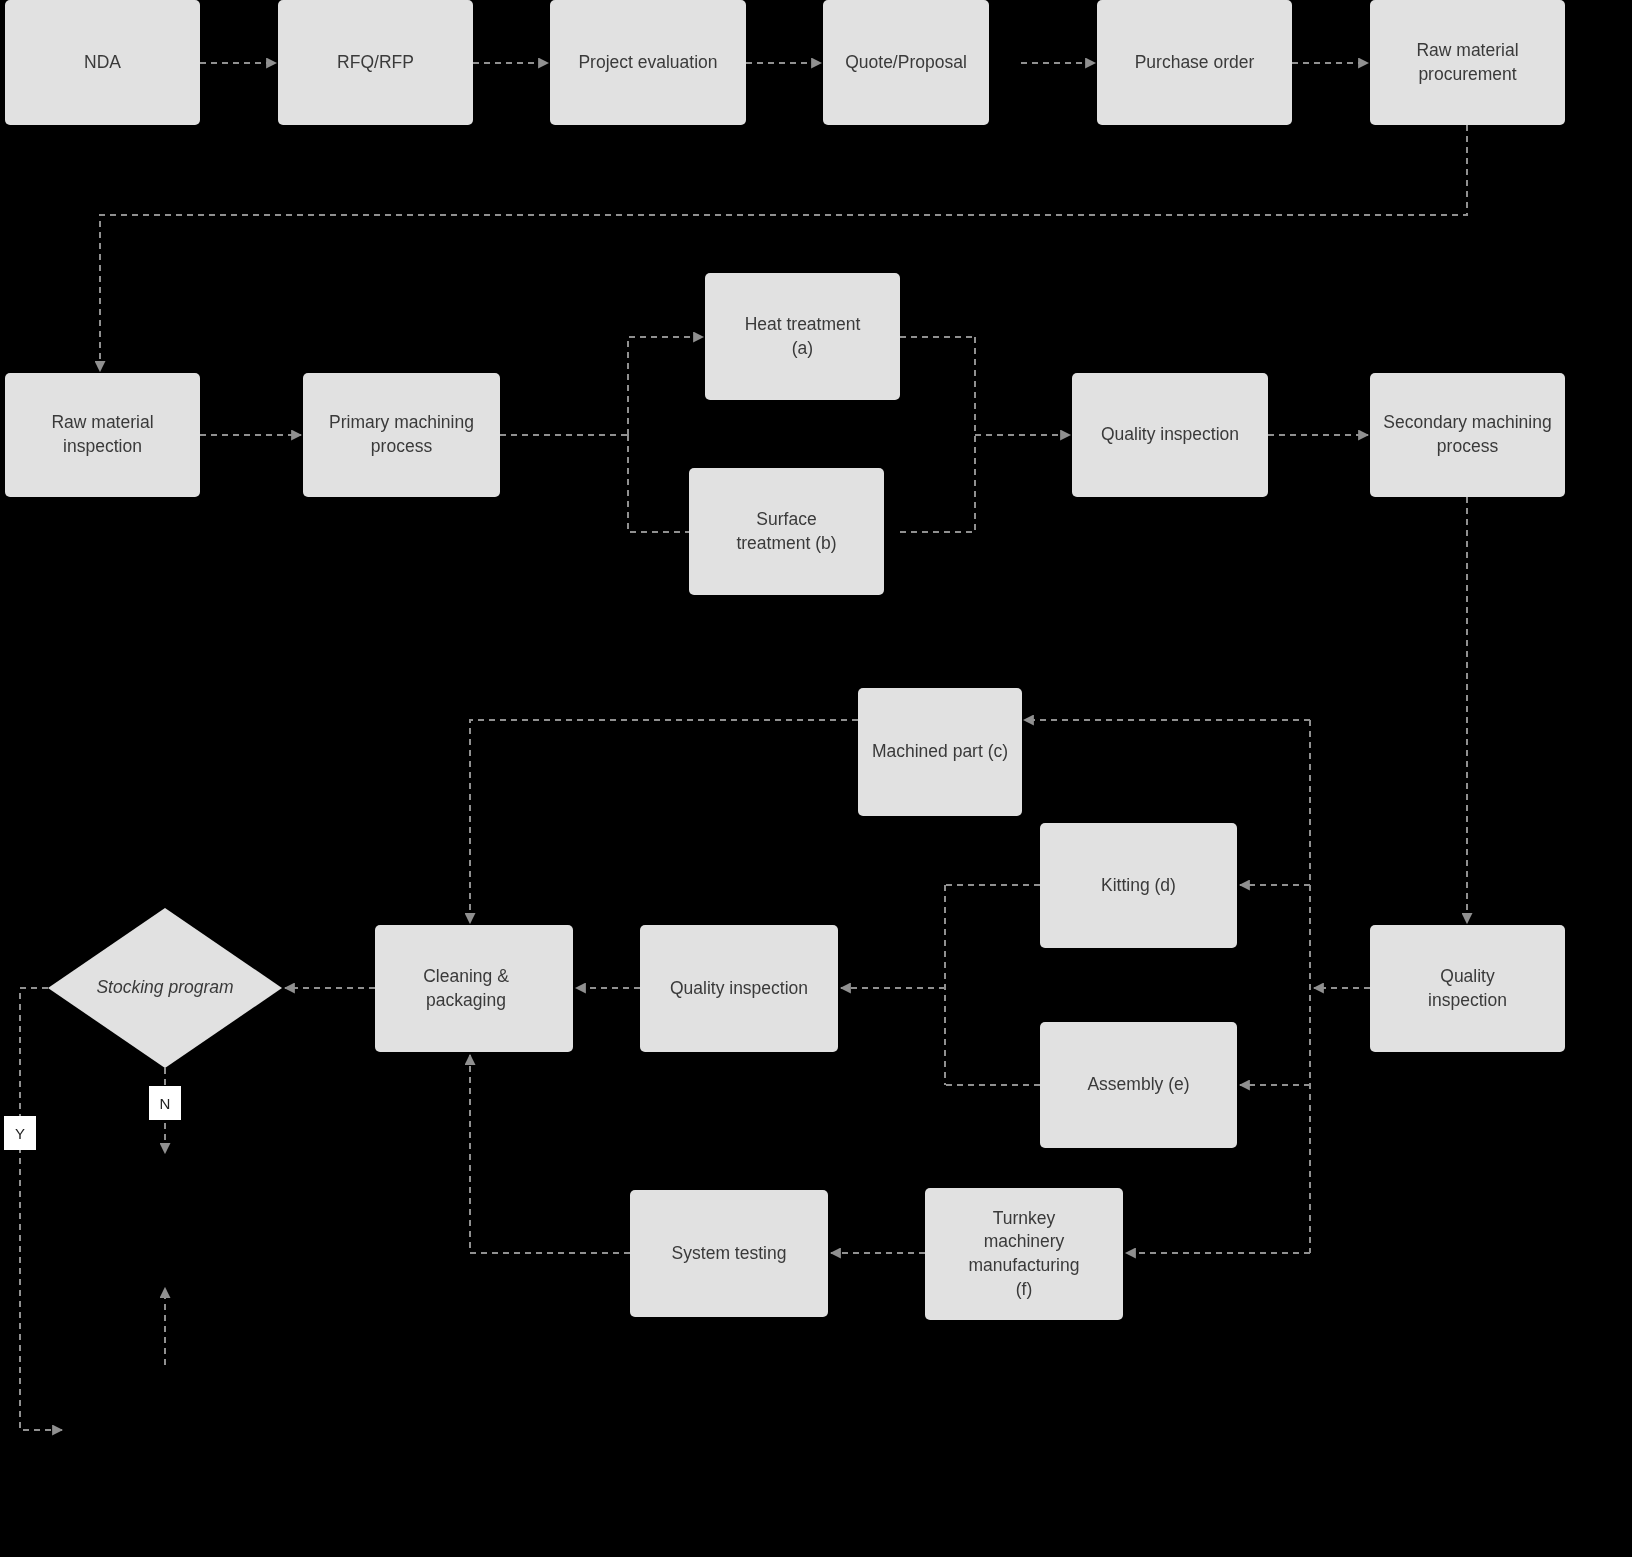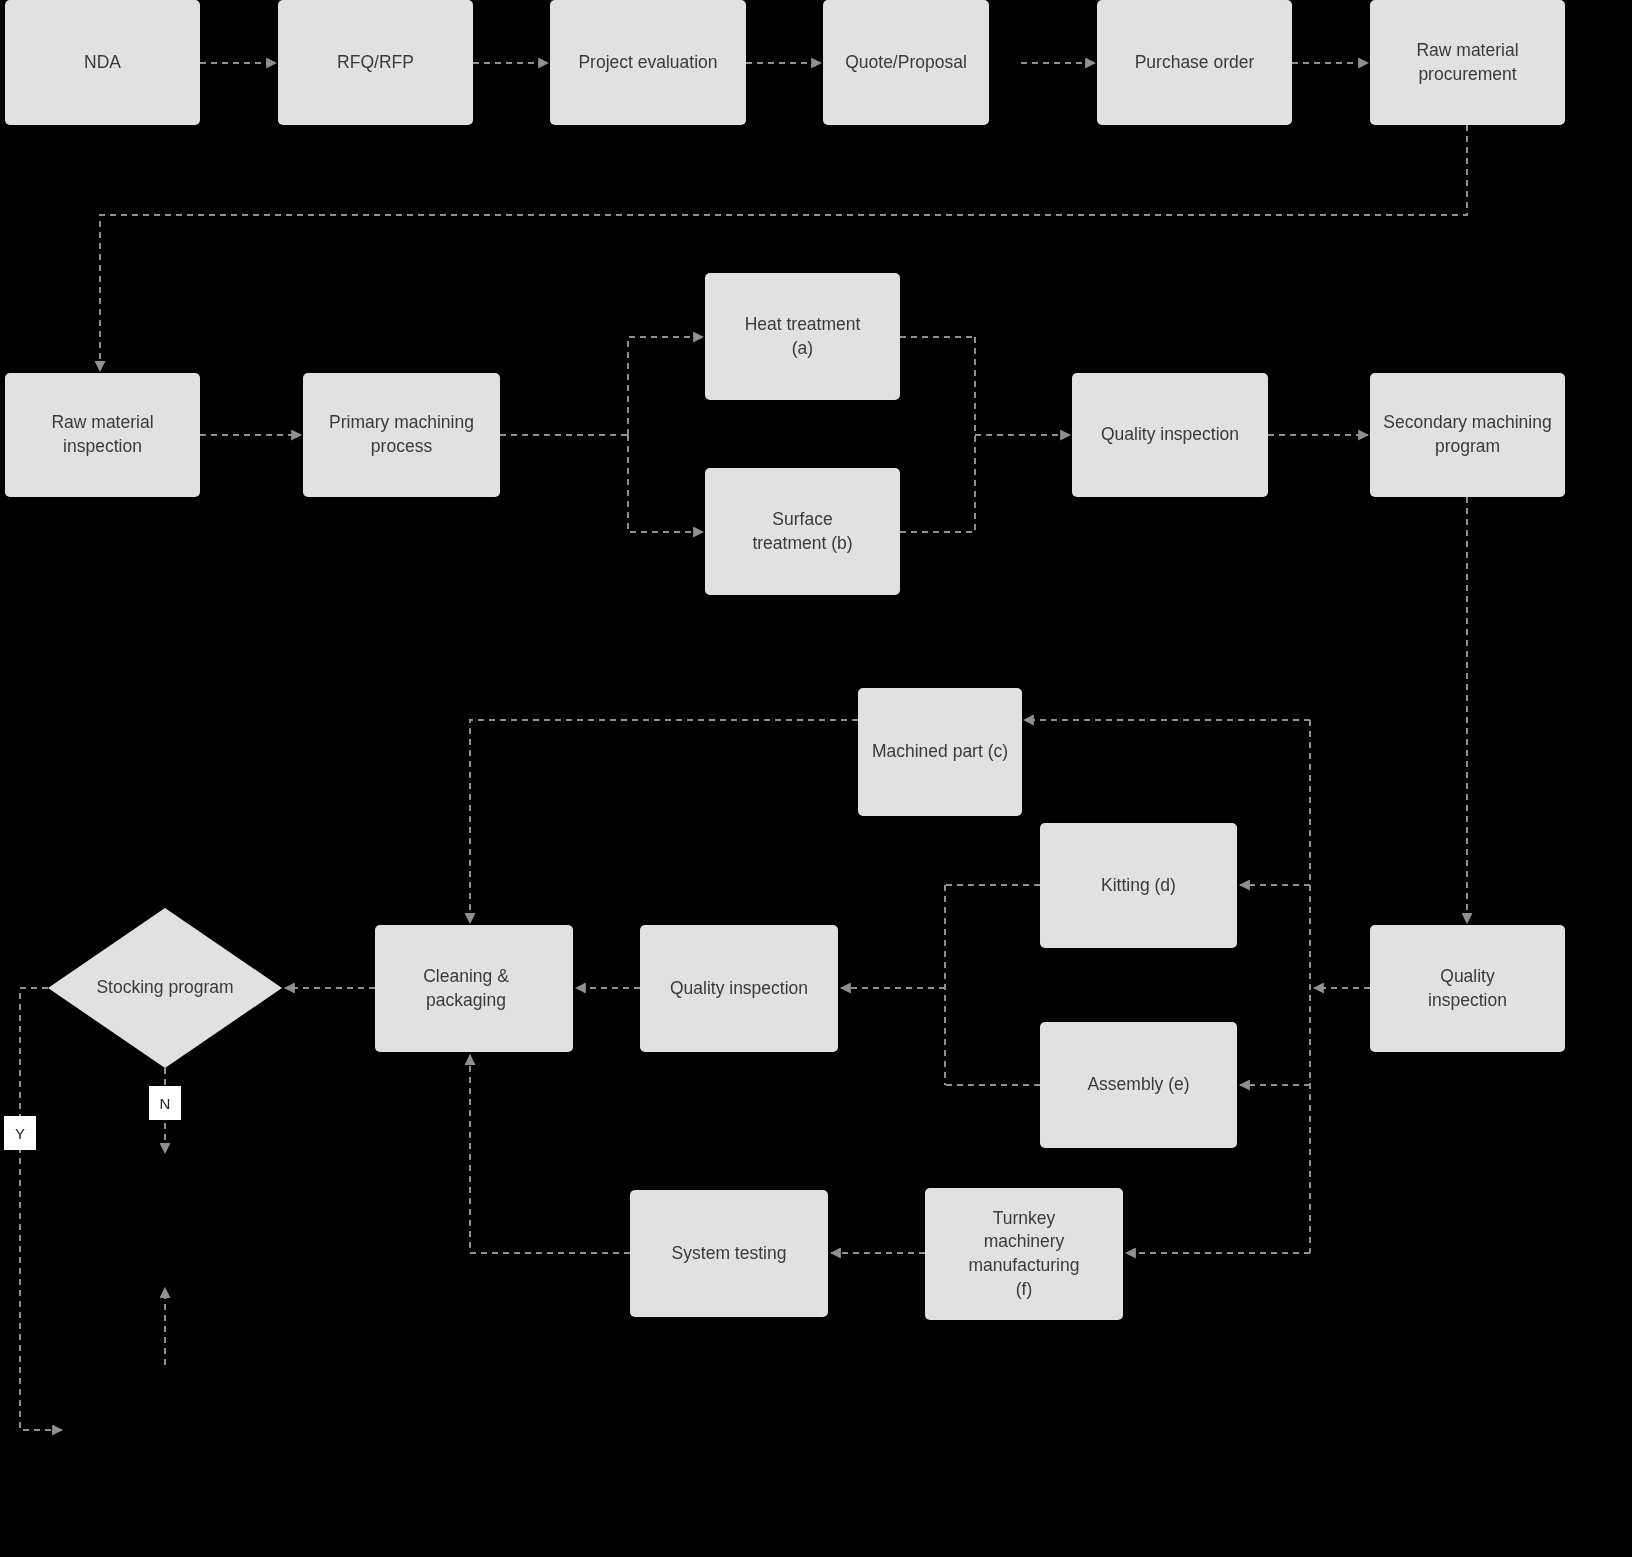--- a/index.html
+++ b/index.html
@@ -12,20 +12,21 @@
     text-align:center;background:#e1e1e1;border-radius:5px;
     color:#3a3a3a;font-size:17.5px;line-height:1.35;padding:8px 12px;
   }
   .pad-28{padding-left:28px;padding-right:28px}
   .pad-36{padding-left:36px;padding-right:36px}
   .pad-40{padding-left:40px;padding-right:56px}
   .pad-44{padding-left:44px;padding-right:44px}
   .diamond{
     border-radius:0;
     clip-path:polygon(50% 0%,100% 50%,50% 100%,0% 50%);
+    font-style:italic;
   }
   .decision-label{
     position:absolute;box-sizing:border-box;width:32px;height:34px;
     background:#ffffff;color:#222;display:flex;align-items:center;justify-content:center;
     font-size:15px;line-height:1;
   }
 </style>
 </head>
 <body>
 
@@ -78,23 +79,23 @@
   <div class="node" style="left:5px;top:0;width:195px;height:125px">NDA</div>
   <div class="node" style="left:278px;top:0;width:195px;height:125px">RFQ/RFP</div>
   <div class="node" style="left:550px;top:0;width:196px;height:125px">Project evaluation</div>
   <div class="node" style="left:823px;top:0;width:166px;height:125px">Quote/Proposal</div>
   <div class="node" style="left:1097px;top:0;width:195px;height:125px">Purchase order</div>
   <div class="node" style="left:1370px;top:0;width:195px;height:125px">Raw material procurement</div>
 
   <div class="node" style="left:5px;top:373px;width:195px;height:124px">Raw material inspection</div>
   <div class="node" style="left:303px;top:373px;width:197px;height:124px">Primary machining process</div>
   <div class="node pad-28" style="left:705px;top:273px;width:195px;height:127px">Heat treatment (a)</div>
-  <div class="node pad-28" style="left:705px;top:468px;width:195px;height:127px">Surface treatment (b)</div>
+  <div class="node pad-28" style="left:689px;top:468px;width:195px;height:127px">Surface treatment (b)</div>
   <div class="node" style="left:1072px;top:373px;width:196px;height:124px">Quality inspection</div>
-  <div class="node" style="left:1370px;top:373px;width:195px;height:124px">Secondary machining program</div>
+  <div class="node" style="left:1370px;top:373px;width:195px;height:124px">Secondary machining process</div>
 
   <div class="node" style="left:858px;top:688px;width:164px;height:128px">Machined part (c)</div>
   <div class="node" style="left:1040px;top:823px;width:197px;height:125px">Kitting (d)</div>
   <div class="node" style="left:1040px;top:1022px;width:197px;height:126px">Assembly (e)</div>
   <div class="node pad-36" style="left:1370px;top:925px;width:195px;height:127px">Quality inspection</div>
   <div class="node" style="left:640px;top:925px;width:198px;height:127px">Quality inspection</div>
   <div class="node pad-40" style="left:375px;top:925px;width:198px;height:127px">Cleaning &amp; packaging</div>
   <div class="node" style="left:630px;top:1190px;width:198px;height:127px">System testing</div>
   <div class="node pad-44" style="left:925px;top:1188px;width:198px;height:132px">Turnkey machinery manufacturing (f)</div>
 

